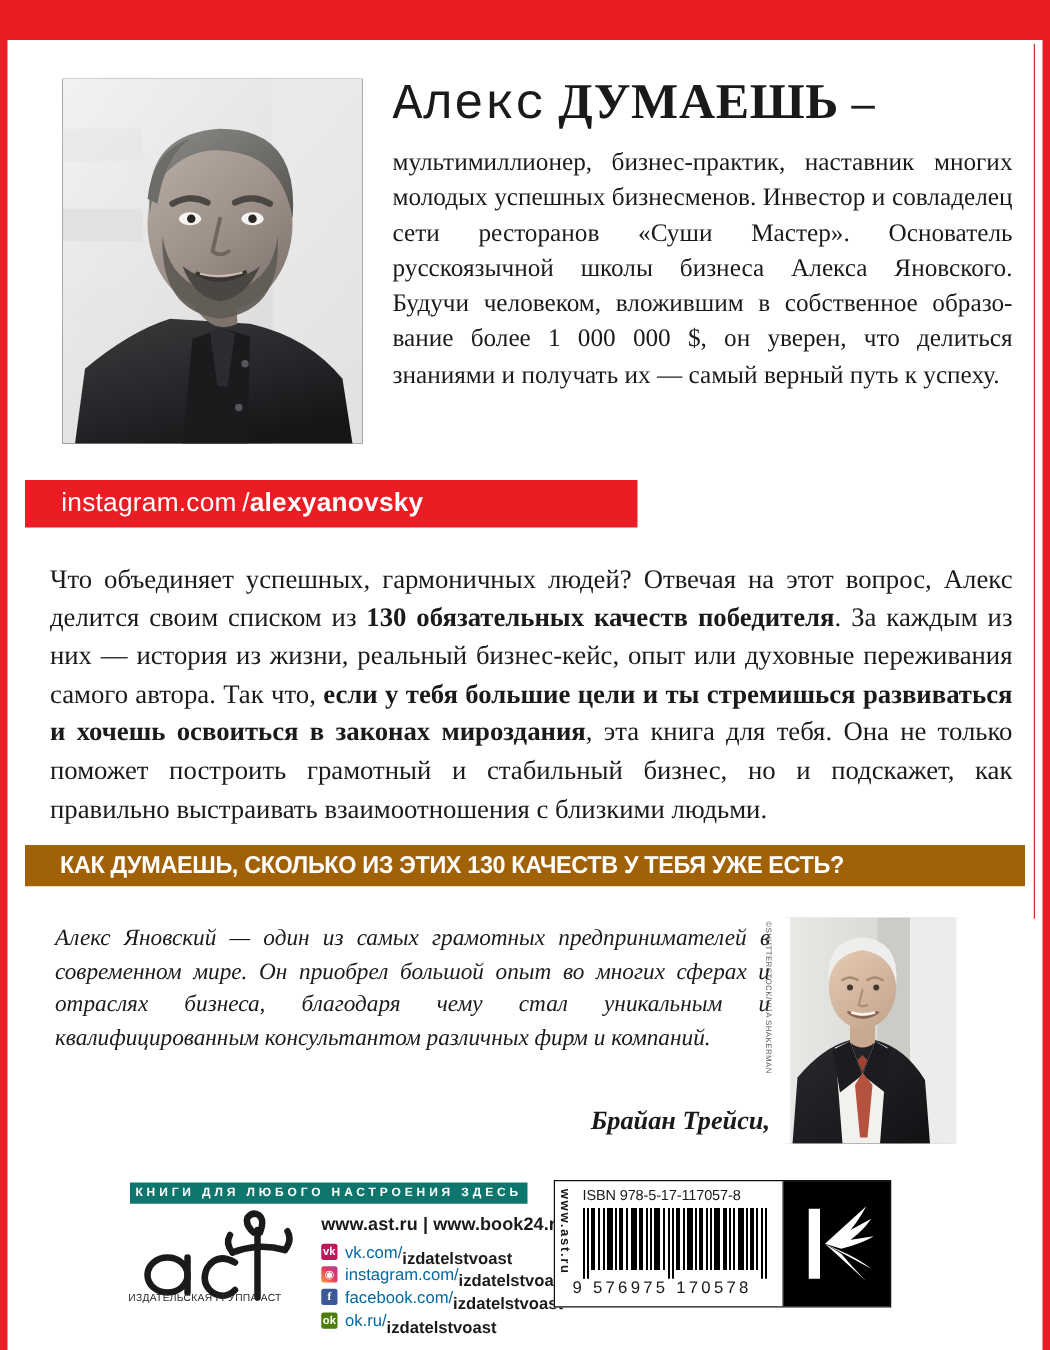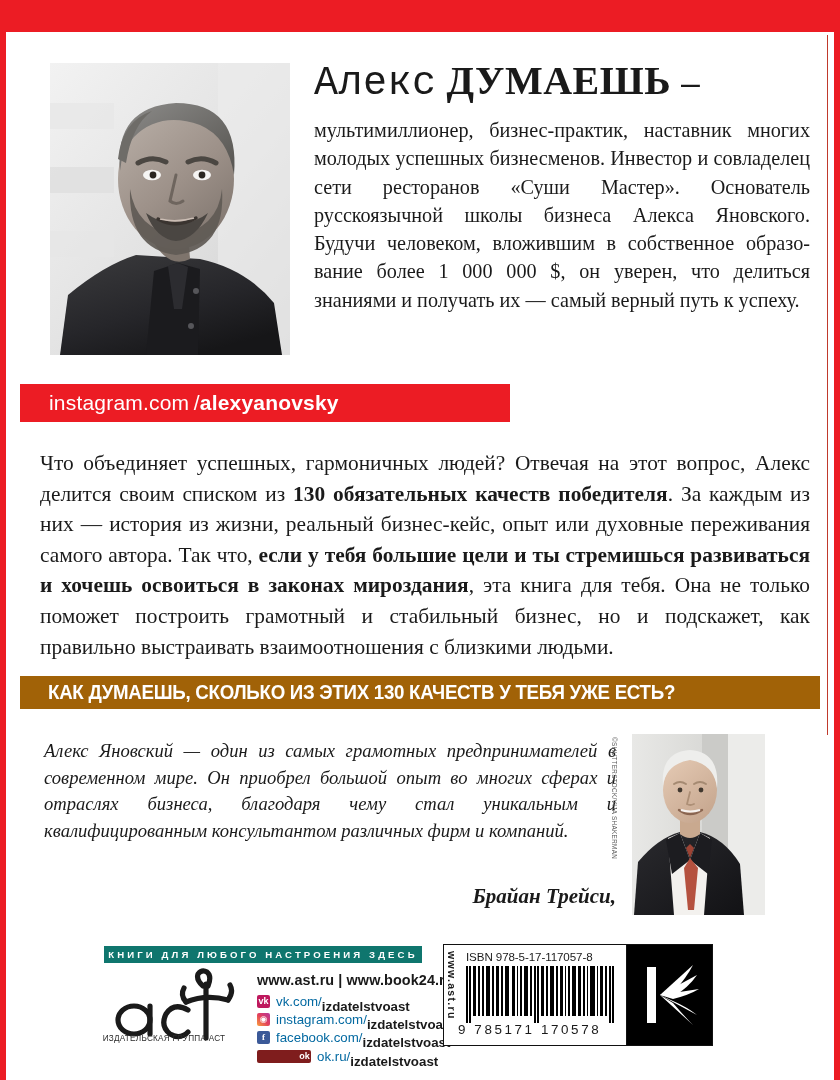--- a/index.html
+++ b/index.html
@@ -259,21 +259,21 @@
     font-size: 9px;
     font-weight: 700;
     display: flex;
     align-items: center;
     justify-content: center;
     line-height: 1;
   }
   .ico-vk { background: #be185d; }
   .ico-ig { background: linear-gradient(45deg,#f9a03c,#e23e5c,#b4379c); }
   .ico-fb { background: #3b5998; font-family: "Liberation Serif", serif; }
-  .ico-ok { background: #7f1d1d; padding-left: 41px; }
+  .ico-ok { background: #4d7c0f; }
   .social-row .lt { color: #0369a1; }
   .social-row b { font-weight: 700; margin-top: 10px; }
 
   
   .barcode-box {
     position: absolute;
     left: 443px; top: 944px;
     width: 270px; height: 102px;
     background: #ffffff;
     border: 1px solid #111;
@@ -559,21 +559,21 @@
           <rect x="120.5" y="0" width="1.6" height="50"></rect>
             <rect x="124" y="0" width="4.8" height="50"></rect>
           <rect x="130.5" y="0" width="1.6" height="50"></rect>
             <rect x="134" y="0" width="3.2" height="50"></rect>
           <rect x="139" y="0" width="1.6" height="50"></rect>
           <rect x="143" y="0" width="1.6" height="57"></rect>
             <rect x="146.2" y="0" width="1.6" height="57"></rect>
         </g>
       </svg>
     </div>
-    <div class="bc-digits">9 785171 170578</div>
+    <div class="bc-digits">9 576975 170578</div>
   </div>
   <div class="bc-right">
     <svg width="85" height="100" viewBox="0 0 85 100" xmlns="http://www.w3.org/2000/svg">
       <rect width="85" height="100" fill="#000000"></rect>
       <rect x="20" y="22" width="9" height="56" fill="#ffffff"></rect>
       <g fill="#ffffff">
         <path d="M33 50 L66 20 Q60 32 46 48 Z"></path>
         <path d="M33 50 L70 30 Q62 42 46 52 Z"></path>
         <path d="M33 50 L72 44 Q62 50 46 54 Z"></path>
         <path d="M33 50 L70 70 Q60 62 46 56 Z"></path>

